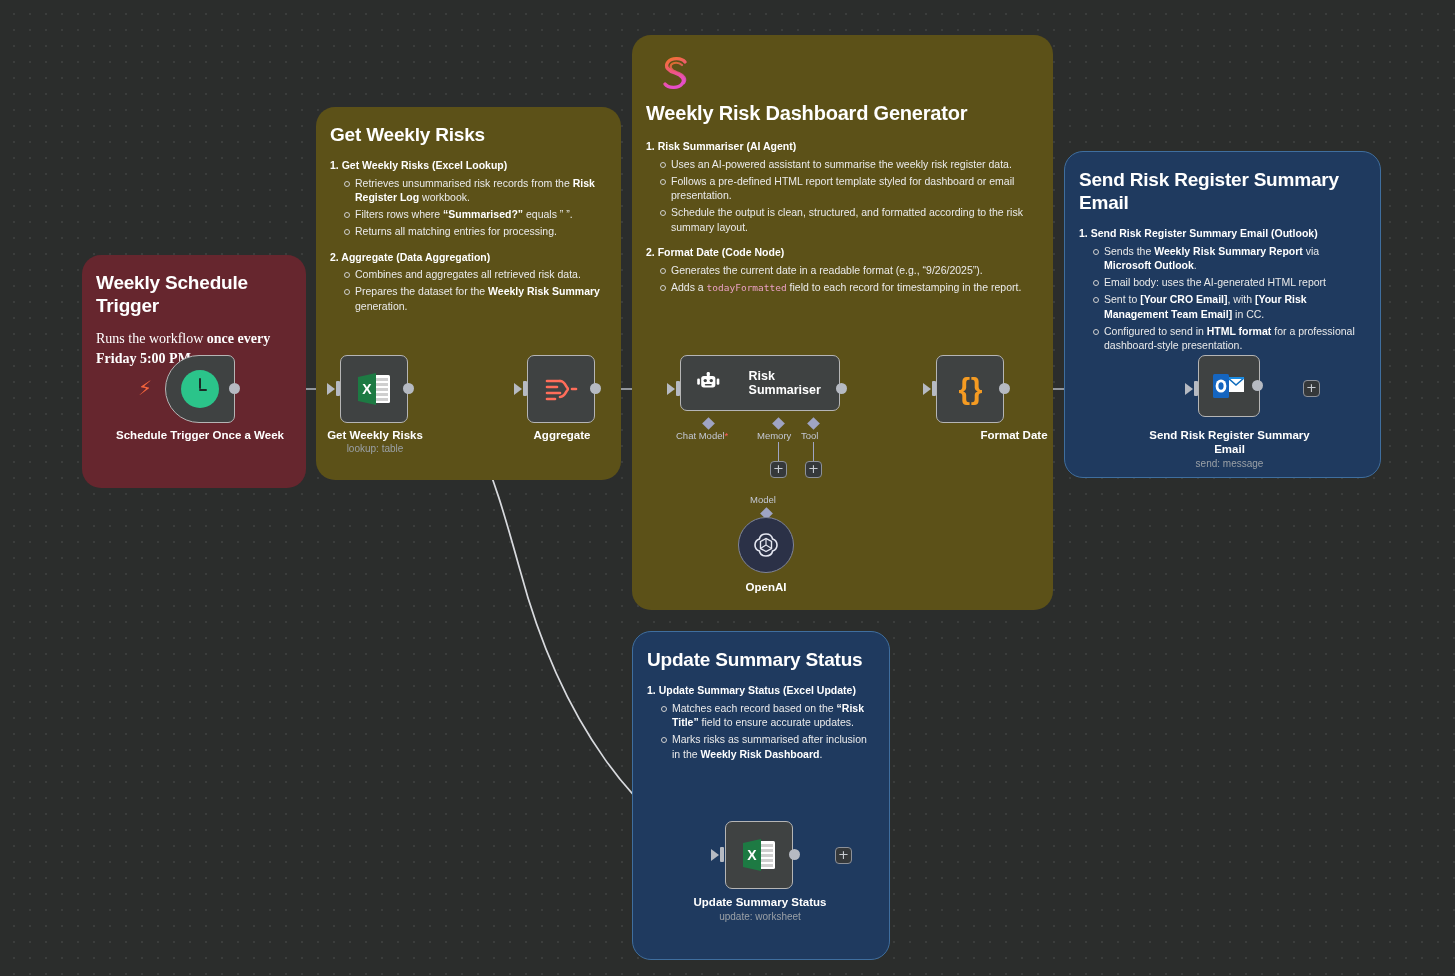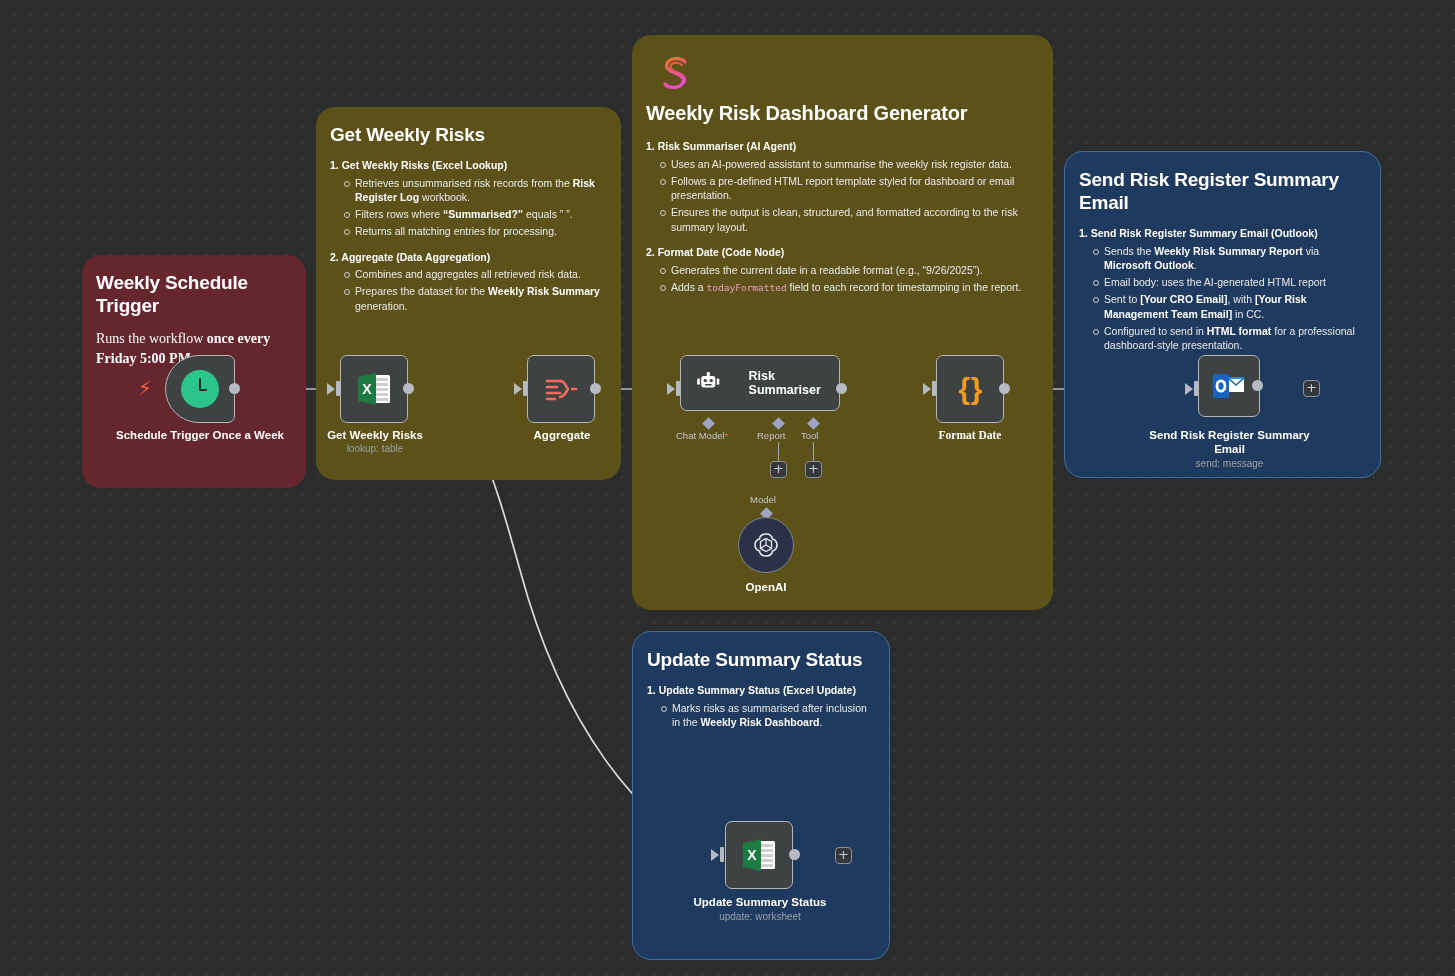--- a/index.html
+++ b/index.html
@@ -238,21 +238,21 @@
       </svg>
     </div>
     <h2 class="big" style="margin-bottom:14px;">Weekly Risk Dashboard Generator</h2>
     <div class="note-body">
       <ol>
           <li>
             <span class="olabel">Risk Summariser (AI Agent)</span>
             <ul>
               <li>Uses an AI-powered assistant to summarise the weekly risk register data.</li>
               <li>Follows a pre-defined HTML report template styled for dashboard or email presentation.</li>
-              <li>Ensures the output is clean, structured, and formatted according to the risk summary layout.</li>
+              <li>Schedule the output is clean, structured, and formatted according to the risk summary layout.</li>
             </ul>
           </li>
           <li>
             <span class="olabel">Format Date (Code Node)</span>
             <ul>
               <li>Generates the current date in a readable format (e.g., “9/26/2025”).</li>
               <li>Adds a <code>todayFormatted</code> field to each record for timestamping in the report.</li>
             </ul>
           </li>
         </ol>
@@ -276,20 +276,21 @@
     </div>
   </div>
 
   <div class="sticky blue" style="left:632px; top:631px; width:258px; height:329px;">
     <h2>Update Summary Status</h2>
     <div class="note-body">
       <ol>
           <li>
             <span class="olabel">Update Summary Status (Excel Update)</span>
             <ul>
+              <li>Matches each record based on the <b>“Risk Title”</b> field to ensure accurate updates.</li>
               <li>Marks risks as summarised after inclusion in the <b>Weekly Risk Dashboard</b>.</li>
             </ul>
           </li>
         </ol>
     </div>
   </div>
 
   <div class="bolt" style="left:138px; top:378px;">⚡</div>
   <div class="node trigger" style="left:165px; top:355px; width:70px; height:68px;">
     <div class="clock-circle"></div>
@@ -347,21 +348,21 @@
     <span class="agent-title">Risk Summariser</span>
   </div>
   <div class="dot" style="left:836px; top:383px;"></div>
 
   <div class="diamond" style="left:704px; top:419px;"></div>
   <div class="subport-label" style="left:676px; top:430px;">
     <span>Chat Model</span><span class="req">*</span>
   </div>
 
   <div class="diamond" style="left:774px; top:419px;"></div>
-  <div class="subport-label" style="left:757px; top:430px;">Report</div>
+  <div class="subport-label" style="left:757px; top:430px;">Memory</div>
   <div class="vline" style="left:778px; top:442px; height:20px;"></div>
   <div class="plusbtn" style="left:770px; top:461px;">+</div>
 
   <div class="diamond" style="left:809px; top:419px;"></div>
   <div class="subport-label" style="left:801px; top:430px;">Tool</div>
   <div class="vline" style="left:813px; top:442px; height:20px;"></div>
   <div class="plusbtn" style="left:805px; top:461px;">+</div>
 
   <div class="subport-label" style="left:750px; top:494px;">Model</div>
   <div class="diamond" style="left:762px; top:509px;"></div>
@@ -376,21 +377,21 @@
     </svg>
   </div>
   <div class="node-label" style="left:706px; top:580px; width:120px;">OpenAI</div>
 
   <div class="inarrow" style="left:923px; top:383px;"></div>
   <div class="inbar" style="left:932px; top:381px;"></div>
   <div class="node" style="left:936px; top:355px; width:68px; height:68px;">
     <span style="color:#f59b22; font-size:30px; font-weight:700; line-height:30px; letter-spacing:-1px;">{ }</span>
   </div>
   <div class="dot" style="left:999px; top:383px;"></div>
-  <div class="node-label" style="left:900px; top:428px; width:140px;font-family:Liberation Serif, serif;">Format Date</div>
+  <div class="node-label" style="left:944px; top:428px; width:140px;">Format Date</div>
 
   <div class="inarrow" style="left:1185px; top:383px;"></div>
   <div class="inbar" style="left:1194px; top:381px;"></div>
   <div class="node" style="left:1198px; top:355px; width:62px; height:62px;">
     <svg width="34" height="30" viewBox="0 0 34 30">
       <rect x="16" y="7" width="16" height="14" fill="#ffffff"></rect>
       <path d="M16 7 L24 14 L32 7" fill="none" stroke="#0f6cbd" stroke-width="1.6"></path>
       <rect x="16" y="6" width="16" height="2" fill="#1b8ce3"></rect>
       <rect x="1" y="3" width="16" height="24" rx="1.5" fill="#1565c0"></rect>
       <ellipse cx="9" cy="15" rx="5.4" ry="6.6" fill="#ffffff"></ellipse>

